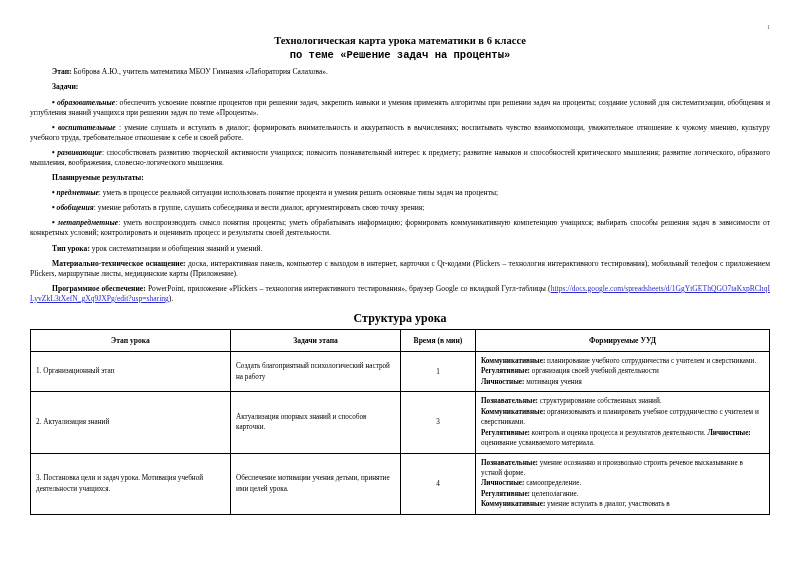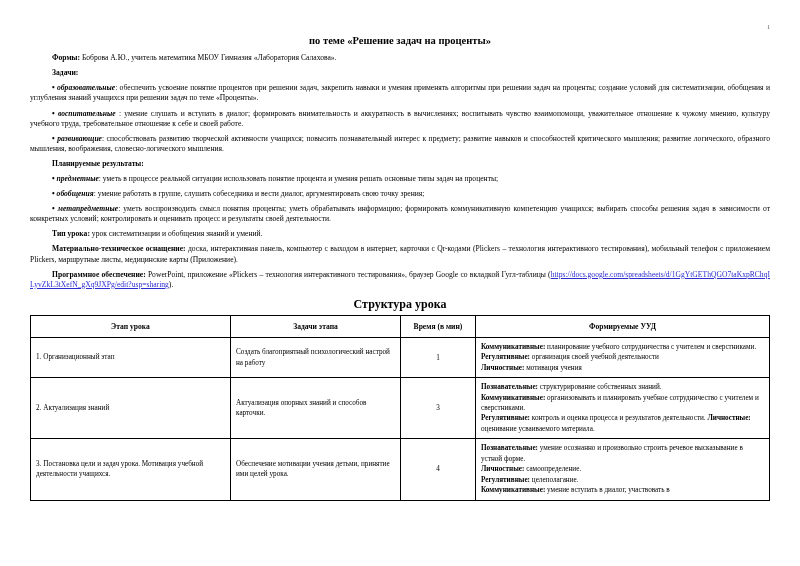--- a/index.html
+++ b/index.html
@@ -28,21 +28,21 @@
     font-size: 6px;
     color: #555;
   }
   .doc-title {
     text-align: center;
     font-weight: bold;
     font-size: 10.5px;
     line-height: 1.35;
     margin: 16px 0 0 0;
   }
-  .doc-title .line2 { display: block; }
+  .doc-title .line2 { display: block; font-family: Liberation Mono, monospace; }
 
   .para {
     font-size: 7.6px;
     line-height: 1.33;
     text-align: justify;
     margin-top: 5px;
     text-indent: 22px;
   }
   .para.bullet {
     text-indent: 22px;
@@ -106,25 +106,26 @@
   }
 </style>
 </head>
 <body>
 
 <div class="page">
 
   <div class="page-number">1</div>
 
   <div class="doc-title">
+    <span>Технологическая карта урока математики в 6 классе</span>
     <span class="line2">по теме «Решение задач на проценты»</span>
   </div>
 
   <div class="para">
-    <span class="lbl">Формы:</span><span> Боброва А.Ю., учитель математика МБОУ Гимназия «Лаборатория Салахова».</span>
+    <span class="lbl">Этап:</span><span> Боброва А.Ю., учитель математика МБОУ Гимназия «Лаборатория Салахова».</span>
   </div>
 
 
   <div class="para">
     <span class="lbl">Задачи:</span>
   </div>
 
   <div class="para bullet">
     <span class="bulletchar">•</span>
     <span class="it">образовательные</span><span>: обеспечить усвоение понятие процентов при решении задач, закрепить навыки и умения применять алгоритмы при решении задач на проценты; создание условий для систематизации, обобщения и углубления знаний учащихся при решении задач по теме «Проценты».</span>

